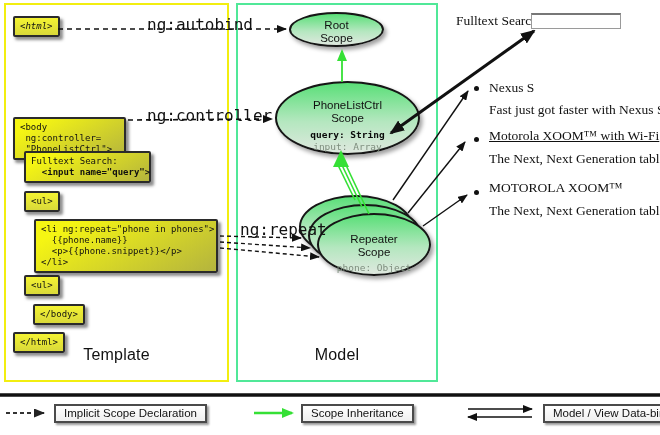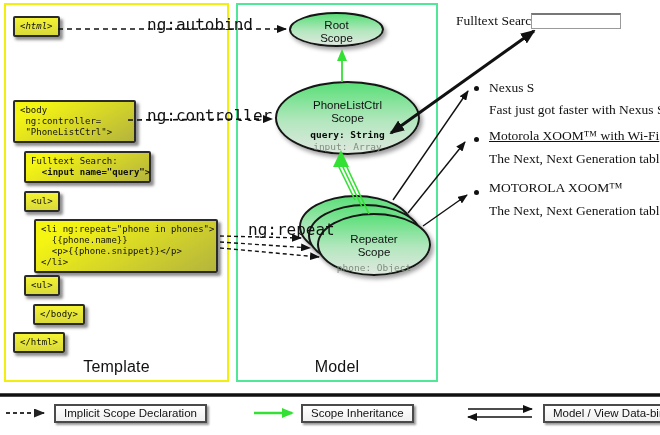--- a/index.html
+++ b/index.html
@@ -3,21 +3,21 @@
 <meta charset="utf-8">
 <style>
   html,body{margin:0;padding:0;background:#fff;}
   .canvas{position:relative;width:660px;height:435px;background:#fff;overflow:hidden;
           font-family:"Liberation Sans",sans-serif;}
   
   .col{position:absolute;top:3px;height:379px;background:#fff;box-sizing:border-box;}
   .col-template{left:4px;width:225px;border:2px solid #f2ee10;}
   .col-model{left:236px;width:202px;border:2px solid #50e898;}
   .col-view{left:444px;width:213px;border:2px solid #6a4ce6;}
-  .col-label{position:absolute;bottom:4px;left:0;width:100%;text-align:center;
+  .col-label{position:absolute;bottom:16px;left:0;width:100%;text-align:center;
              font-size:16px;color:#111;letter-spacing:.2px;}
   
   .ybox{position:absolute;box-sizing:border-box;border:2px solid #2b2b2b;border-radius:2px;
         background:linear-gradient(180deg,#f4f332 0%,#d9d93a 100%);
         box-shadow:2.5px 3px 3px rgba(50,50,50,.55);
         font-family:"DejaVu Sans Mono",monospace;font-size:9px;line-height:11px;color:#111;
         padding:3px 5px;z-index:2;}
   .ybox--big{background:linear-gradient(150deg,#f5f513 15%,#b4b43e 100%);}
   .ln{white-space:pre;display:block;}
   .ln-b{font-weight:bold;}
@@ -56,21 +56,21 @@
     <div class="col-label">Template</div>
   </div>
   <div class="col col-model">
     <div class="col-label">Model</div>
   </div>
 
   <div class="ybox" style="left:13px;top:16px;font-style:italic;">
     <span class="ln">&lt;html&gt;</span>
   </div>
 
-  <div class="ybox ybox--big" style="left:13px;top:100px;width:123px;">
+  <div class="ybox ybox--big" style="left:13px;top:117px;width:113px;">
     <span class="ln">&lt;body</span>
     <span class="ln"> ng:controller=</span>
     <span class="ln"> "PhoneListCtrl"&gt;</span>
   </div>
 
   <div class="ybox ybox--big" style="left:24px;top:151px;width:127px;">
     <span class="ln">Fulltext Search:</span>
     <span class="ln ln-b">  &lt;input name="query"&gt;</span>
   </div>
 
@@ -92,21 +92,21 @@
   <div class="ybox" style="left:33px;top:304px;">
     <span class="ln">&lt;/body&gt;</span>
   </div>
 
   <div class="ybox" style="left:13px;top:332px;">
     <span class="ln">&lt;/html&gt;</span>
   </div>
 
   <div class="nglabel" style="left:147px;top:15px;">ng:autobind</div>
   <div class="nglabel" style="left:147px;top:106px;">ng:controller</div>
-  <div class="nglabel" style="left:248px;top:220px;text-align:right;">ng:repeat</div>
+  <div class="nglabel" style="left:240px;top:220px;text-align:right;">ng:repeat</div>
 
   <div class="ellipse" style="left:289px;top:12px;width:95px;height:35px;">
     <span class="scope-title">Root</span>
     <span class="scope-title">Scope</span>
   </div>
 
   <div class="ellipse" style="left:275px;top:81px;width:145px;height:74px;">
     <span class="scope-title">PhoneListCtrl</span>
     <span class="scope-title">Scope</span>
     <span class="scope-prop prop-bold" style="margin-top:4px;">query: String</span>

